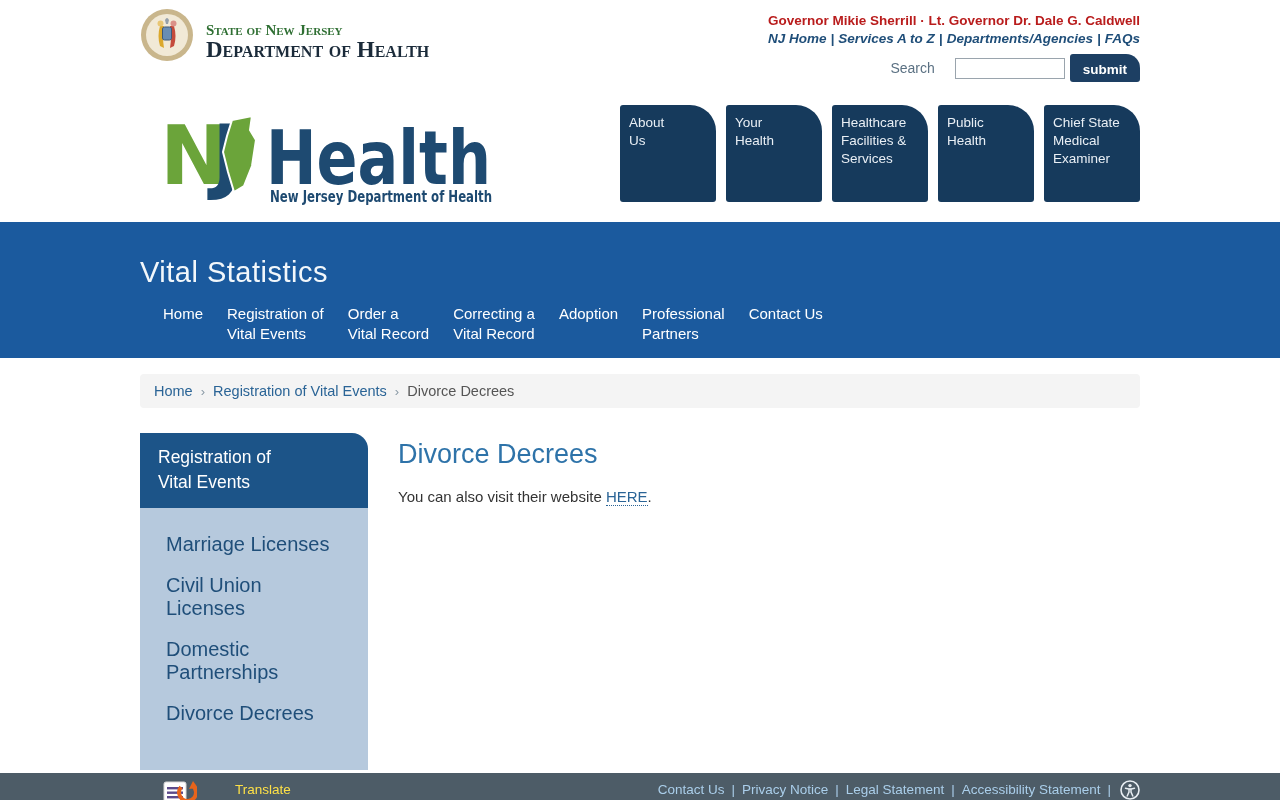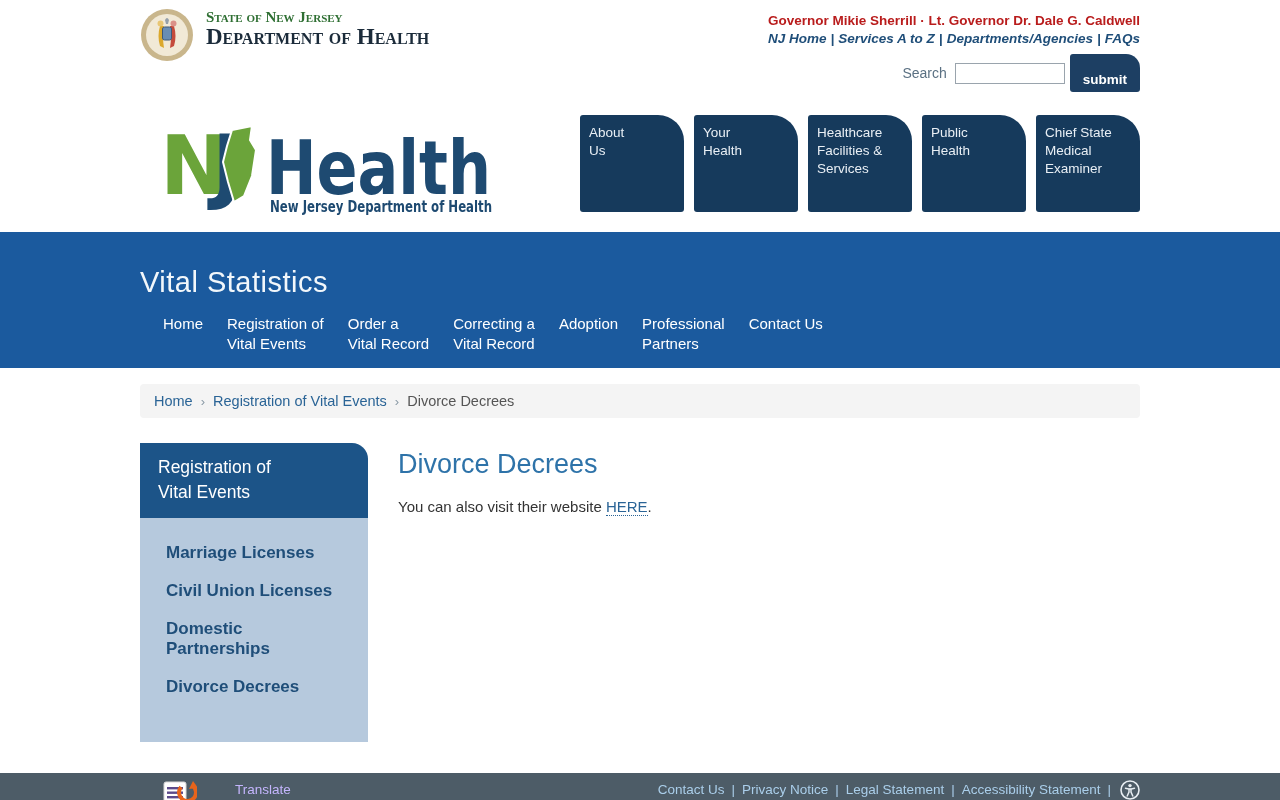--- a/index.html
+++ b/index.html
@@ -3,42 +3,42 @@
 <meta charset="utf-8">
 <style>
   * { margin:0; padding:0; box-sizing:border-box; }
   html,body { width:1280px; height:800px; overflow:hidden; background:#fff;
               font-family:"Liberation Sans", sans-serif; }
   .container { width:1000px; margin:0 auto; position:relative; }
 
   
   .util-header { padding-top:6px; }
   .util-header .container { display:flex; justify-content:space-between; align-items:flex-start; }
-  .brand-left { display:flex; align-items:flex-start; padding-top:2px; }
+  .brand-left { display:flex; align-items:flex-end; padding-top:2px; }
   .seal { width:54px; height:54px; flex:0 0 auto; }
   .brand-text { margin-left:12px; font-family:"Liberation Serif", serif; padding-top:2px; }
   .brand-line1 { font-variant:small-caps; font-weight:bold; color:#2f6f33; font-size:15px; line-height:15px; }
   .brand-line2 { font-variant:small-caps; font-weight:bold; color:#1b2b3a; font-size:23px; line-height:24px; }
   .util-right { text-align:right; font-size:13.5px; line-height:17px; padding-top:6px; }
   .gov-line { color:#b91c1c; font-weight:bold; }
   .util-links { margin-top:1px; font-weight:bold; color:#1f4e79;font-style:italic; }
   .util-links a { color:#1f4e79; text-decoration:none; }
   .util-sep { color:#1f4e79; margin:0 4px; }
   .search-row { margin-top:7px; display:flex; justify-content:flex-end; align-items:center; }
-  .search-label { color:#5b7183; font-size:14px; margin-right:8px; }
+  .search-label { color:#5b7183; font-size:14px; margin-right:20px; }
   .search-input { width:110px; height:21px; border:1px solid #9aa4ad; background:#fff; font-size:13px; padding:0 4px; }
   .submit-btn { margin-left:5px; background:#1d3f63; color:#fff; font-weight:bold; font-size:13.5px;
-                border:none; padding:18px 13px 5px; border-radius:3px 14px 3px 3px; cursor:pointer; }
+                border:none; padding:8px 13px 5px; border-radius:3px 14px 3px 3px; cursor:pointer; }
 
   
   .logo-row { height:140px; }
   .logo-row .container { display:flex; justify-content:space-between; height:100%; }
   .logo-wrap { margin-left:20px; margin-top:32px; }
   .tiles { display:flex; gap:10px; margin-top:23px; }
-  .tile { width:104px; height:97px; background:#163a5c; color:#e9eff5; font-size:13.5px;
+  .tile { width:96px; height:97px; background:#163a5c; color:#e9eff5; font-size:13.5px;
           line-height:1.35; padding:9px 9px; border-radius:3px 26px 3px 3px; cursor:pointer; }
   .preline { white-space:pre-line; }
 
   
   .banner { background:#1b5a9e; height:136px; color:#eef4fa; }
   .banner-title { font-size:29px; font-weight:300; letter-spacing:0.5px; padding-top:34px; color:#f2f7fb; }
   .banner-nav { display:flex; gap:24px; margin-top:15px; padding-left:23px; font-size:15px; line-height:1.35; }
   .banner-nav .nav-item { color:#fff; text-decoration:none; cursor:pointer; }
 
   
@@ -48,34 +48,34 @@
   .crumb a { color:#2a6496; text-decoration:none; cursor:pointer; }
   .crumb-sep { color:#8a9aa6; margin:0 8px; font-size:13px; }
   .crumb-current { color:#555; }
 
   
   .content { display:flex; margin-top:25px; }
   .sidebar { width:228px; flex:0 0 auto; }
   .sidebar-head { background:#1c5488; color:#fff; font-size:17.5px; line-height:1.4;
                   padding:12px 18px 14px; border-radius:0 16px 0 0; }
   .sidebar-list { background:#b6c9dd; padding:16px 0 36px; }
-  .sidebar-item { display:block; padding:9px 26px; color:#1f4e79; font-weight:bold; font-size:17px;
+  .sidebar-item { display:block; padding:9px 26px; color:#1f4e79; font-weight:normal; font-size:20px;
                   text-decoration:none; cursor:pointer; }
   .main { margin-left:30px; padding-top:6px; width:742px; }
   .page-title { color:#2e73a9; font-size:27px; font-weight:300; margin-bottom:16px; }
   .main p { font-size:15px; color:#333; margin-bottom:16px; line-height:1.45; }
   .here-link { color:#2a6496; text-decoration:none; border-bottom:1px dotted #2a6496; cursor:pointer; }
 
   
   .footer { position:absolute; top:773px; left:0; width:1280px; height:60px; background:#4d5c67; }
   .footer .container { height:100%; display:flex; justify-content:space-between; }
   .f-left { display:flex; padding-top:6px; padding-left:23px; }
   .translate-icon { width:34px; height:24px; margin-top:2px; }
   .translate-block { margin-left:38px; }
-  .translate-label { color:#c4b5fd; font-size:13.5px; padding-top:3px; }
+  .translate-label { color:#fde047; font-size:13.5px; padding-top:3px; }
   .f-right { display:flex; align-items:flex-start; padding-top:9px; font-size:13.5px; }
   .f-right a { color:#aaceea; text-decoration:none; cursor:pointer; }
   .f-sep { color:#aaceea; margin:0 7px; }
   .access-icon { width:20px; height:20px; margin-left:2px; margin-top:-2px; cursor:pointer; }
 </style>
 </head>
 <body>
 
 <div class="util-header">
   <div class="container">

